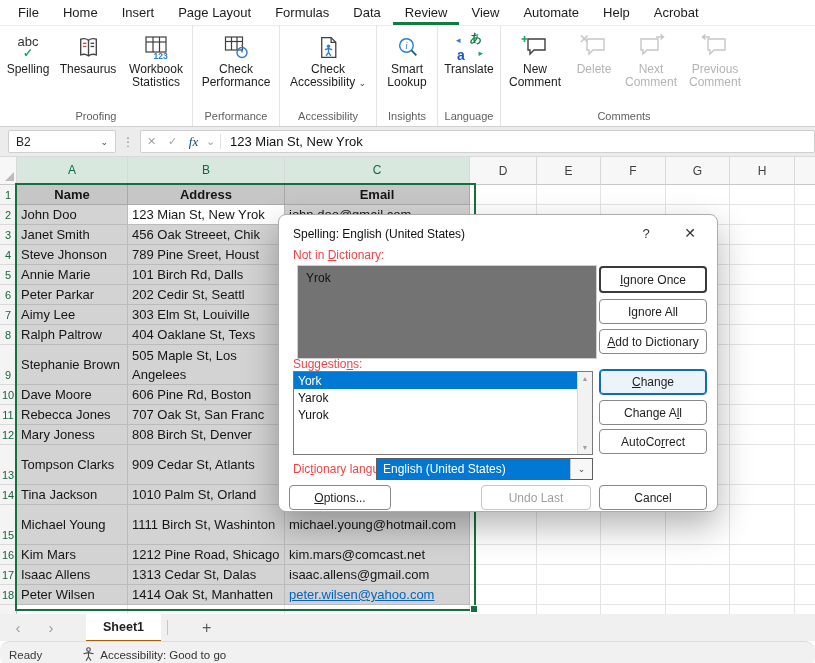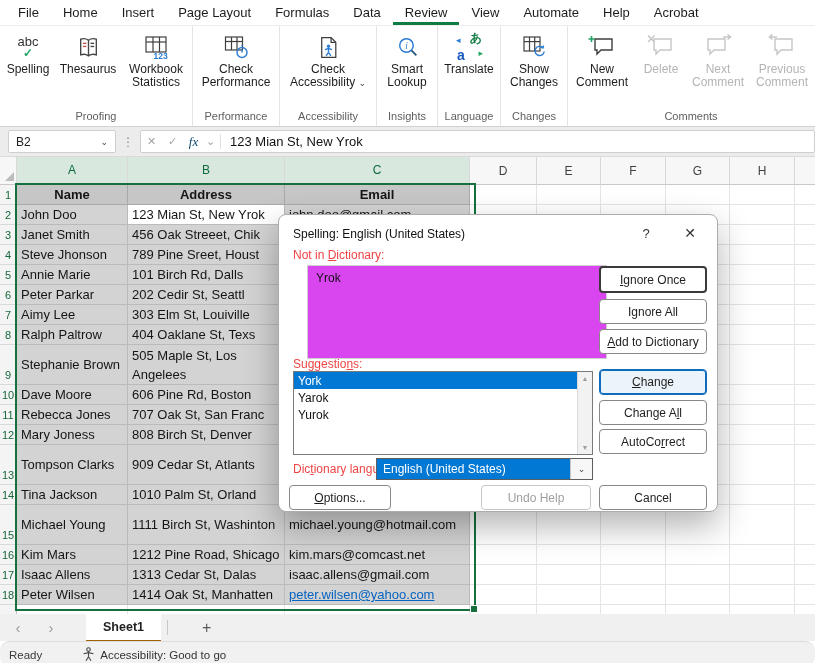--- a/index.html
+++ b/index.html
@@ -67,21 +67,21 @@
   .link{color:#0563C1;text-decoration:underline;}
   .sel-border{position:absolute;left:15px;top:26px;width:457px;height:424px;border:2px solid #15703E;pointer-events:none;}
   .sel-border:after{content:"";position:absolute;right:-4px;bottom:-4px;width:6px;height:6px;background:#15703E;border:1px solid #fff;}
   
   .dlg{position:absolute;left:278px;top:214px;width:440px;height:298px;background:#fff;border:1px solid #ACACAC;
        border-radius:8px;box-shadow:0 14px 34px rgba(0,0,0,.30);z-index:50;font-size:12px;color:#1b1b1b;box-sizing:border-box;}
   .dlg-title{position:absolute;left:14px;top:12px;font-size:12px;color:#111;}
   .dlg-help{position:absolute;left:353px;top:6px;width:28px;height:24px;display:flex;align-items:center;justify-content:center;color:#333;font-size:13px;}
   .dlg-close{position:absolute;left:396px;top:6px;width:30px;height:24px;display:flex;align-items:center;justify-content:center;color:#333;font-size:14px;}
   .dlbl{position:absolute;color:#ef4444;}
-  .nid-box{position:absolute;left:28px;top:50px;width:300px;height:94px;border:1px solid #CFCFCF;background:#d946ef;
+  .nid-box{position:absolute;left:18px;top:50px;width:300px;height:94px;border:1px solid #CFCFCF;background:#737373;
            box-sizing:border-box;padding:5px 8px;font-size:12px;color:#111;}
   .dbtn{position:absolute;display:flex;align-items:center;justify-content:center;background:#fff;
         border:1px solid #8A8886;border-radius:4px;font-size:12px;color:#201F1E;box-sizing:border-box;}
   .dbtn.def{border:2px solid #3B3A39;}
   .dbtn.focus{border:1px solid #0F6CBD;box-shadow:inset 0 0 0 1px #0F6CBD;background:#EBF3FB;}
   .dbtn.disabled{color:#A19F9D;border-color:#C8C6C4;}
   .listbox{position:absolute;left:14px;top:156px;width:300px;height:84px;border:1px solid #7A7A7A;background:#fff;box-sizing:border-box;overflow:hidden;}
   .litem{height:17px;display:flex;align-items:center;padding:0 4px;font-size:12px;color:#111;}
   .litem.sel{background:#0078D4;color:#fff;}
   .lb-sb{position:absolute;right:0;top:0;bottom:0;width:15px;background:#F2F2F2;border-left:1px solid #DADADA;
@@ -227,38 +227,20 @@
               <span class="en">a</span>
               <span class="ar2">▸</span>
             </span>
         </span>
         <span>Translate</span>
       </div>
     </div>
     <div class="glabel">Language</div>
   </div>
 
-  <div class="rgroup">
-    <div class="btns">
-      <div class="rbtn" style="width:66px">
-        <span class="ric">
-          <svg viewBox="0 0 26 26" width="26" height="26" fill="none" stroke="#3F3F3F" stroke-width="1.2">
-            <rect x="3" y="3" width="16" height="14"></rect>
-            <line x1="3" y1="7.6" x2="19" y2="7.6"></line>
-            <line x1="8.5" y1="3" x2="8.5" y2="17"></line>
-            <line x1="13.7" y1="3" x2="13.7" y2="17"></line>
-            <path d="M23.2 17.5 a4.6 4.6 0 1 1 -1.4-3.9" stroke="#2B7CD3" stroke-width="1.4"></path>
-            <path d="M22.6 11.5 l-0.6 2.4 -2.4-0.6" stroke="#2B7CD3" stroke-width="1.4"></path>
-          </svg>
-        </span>
-        <span>Show Changes</span>
-      </div>
-    </div>
-    <div class="glabel">Changes</div>
-  </div>
 
   <div class="rgroup">
     <div class="btns">
       <div class="rbtn" style="width:68px">
         <span class="ric">
           <svg viewBox="0 0 28 26" width="28" height="26" fill="none">
             <path d="M7 5 h17 v11 h-11 l-4 4 v-4 H7 z" stroke="#3F3F3F" stroke-width="1.4"></path>
             <path d="M3.5 2 v6 M0.5 5 h6" stroke="#21A366" stroke-width="1.6"></path>
           </svg>
         </span>
@@ -590,21 +572,21 @@
   <div class="dbtn" style="left:320px;top:185px;width:108px;height:25px">Change A<u>l</u>l</div>
   <div class="dbtn" style="left:320px;top:214px;width:108px;height:25px">AutoCo<u>r</u>rect</div>
 
   <div class="dlbl" style="left:14px;top:247px">Dic<u>t</u>ionary language:</div>
   <div class="combo">
     <span class="val">English (United States)</span>
     <span class="cchev">⌄</span>
   </div>
 
   <div class="dbtn" style="left:10px;top:270px;width:102px;height:25px"><u>O</u>ptions...</div>
-  <div class="dbtn disabled" style="left:202px;top:270px;width:110px;height:25px">Undo Help</div>
+  <div class="dbtn disabled" style="left:202px;top:270px;width:110px;height:25px">Undo Last</div>
   <div class="dbtn" style="left:320px;top:270px;width:108px;height:25px">Cancel</div>
 </div>
 
 <div class="sheetbar">
   <span class="snav">‹</span>
   <span class="snav" style="width:30px">›</span>
   <div class="stab">Sheet1</div>
   <span class="sdiv"></span>
   <span class="saddd">+</span>
 </div>

